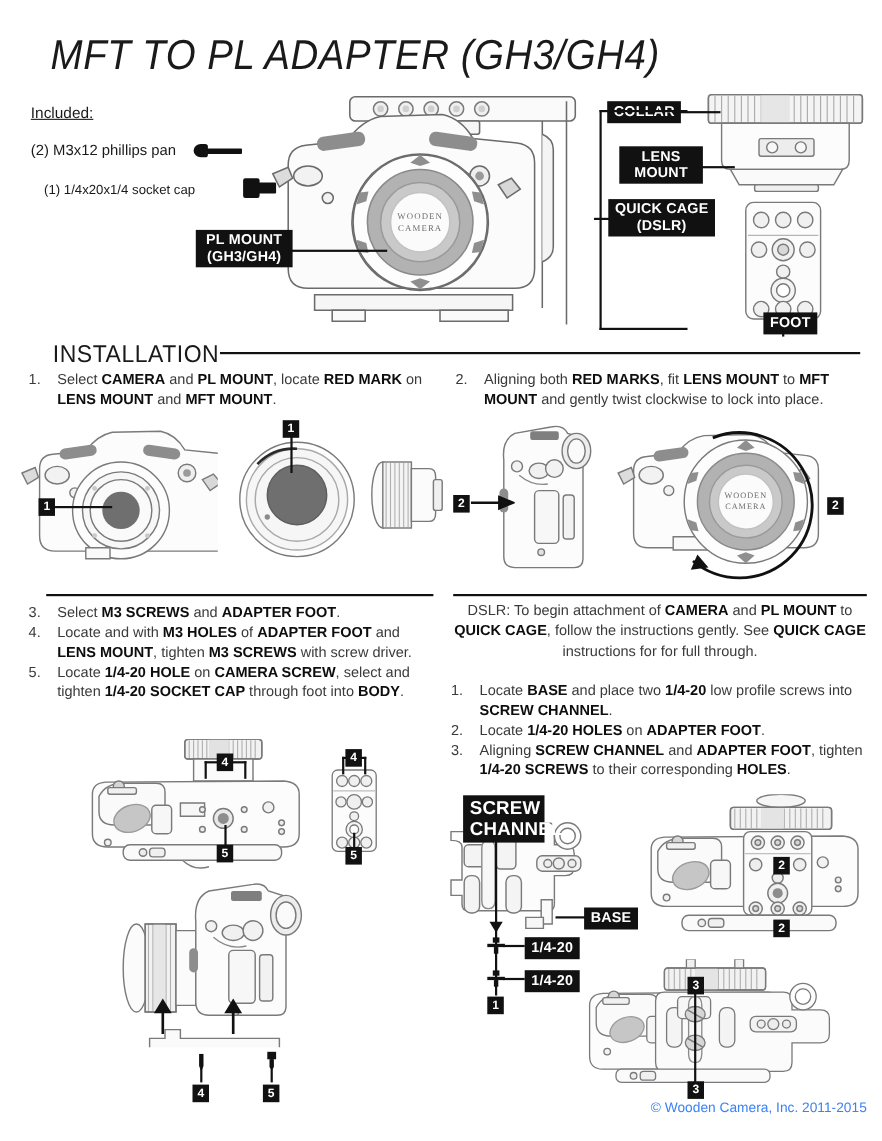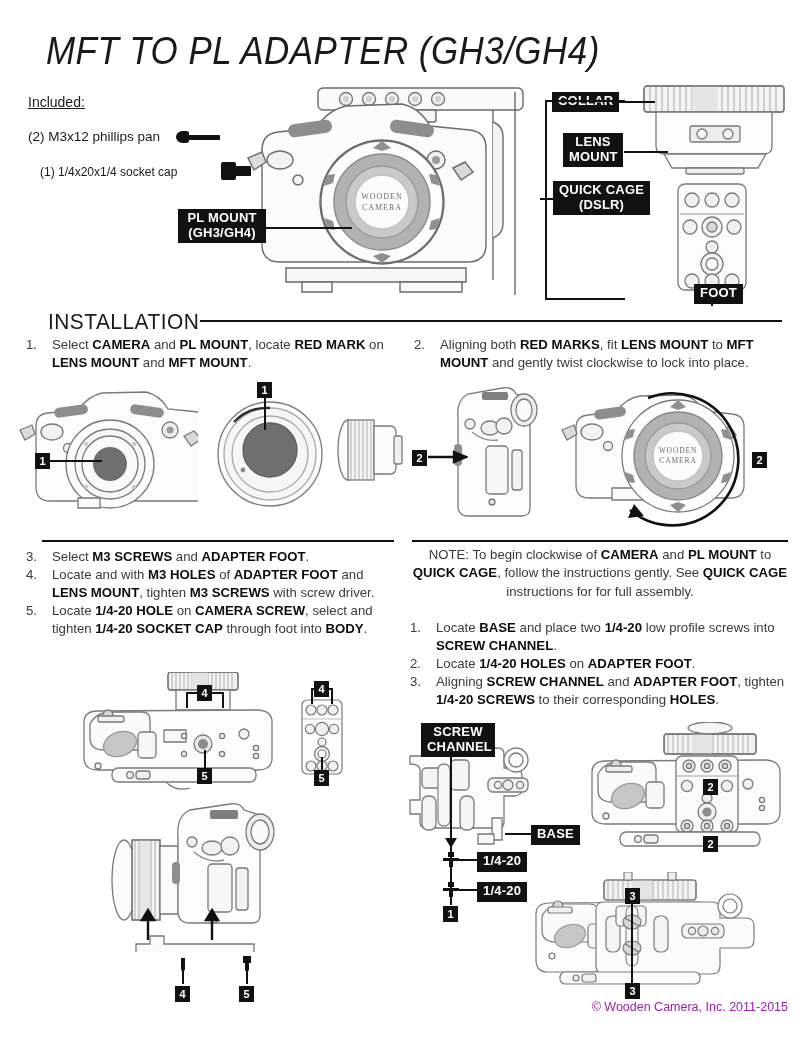--- a/index.html
+++ b/index.html
@@ -74,21 +74,21 @@
     position:absolute; background:#111; color:#fff;
     font-size:11px; font-weight:700;
     width:15px; height:16px;
     display:flex; align-items:center; justify-content:center;
   }
 
   
   svg { display:block; }
   .ill { position:absolute; }
 
-  .copyright { position:absolute; right:14px; top:1000px; font-size:12.5px; color:#a21caf; }
+  .copyright { position:absolute; right:14px; top:1000px; font-size:12.5px; color:#3b82f6; }
 </style>
 </head>
 <body>
 
 <div class="page">
 
   <div class="title">MFT TO PL ADAPTER (GH3/GH4)</div>
 
   <div class="included-head">Included:</div>
   <div class="inc-1">(2) M3x12 phillips pan</div>
@@ -203,21 +203,21 @@
           <circle cx="40" cy="101" r="7"></circle>
           <circle cx="60" cy="101" r="7"></circle>
         </g>
     </g>
   </svg>
 
   <div class="leader" style="left:615px; top:101px; width:40px; height:1.8px;"></div>
   <div class="lbl" style="left:552px; top:92px; font-size:13px;">COLLAR</div>
 
   <div class="leader" style="left:624px; top:151px; width:44px; height:1.8px;"></div>
-  <div class="lbl" style="left:563px; top:133px; font-size:13px; width:60px;">LENS
+  <div class="lbl" style="left:563px; top:133px; font-size:13px; width:76px;">LENS
 MOUNT</div>
 
   <div class="leader" style="left:545px; top:100px; width:1.8px; height:200px;"></div>
   <div class="leader" style="left:545px; top:100px; width:80px; height:1.8px;"></div>
   <div class="leader" style="left:545px; top:298px; width:80px; height:1.8px;"></div>
   <div class="leader" style="left:540px; top:198px; width:18px; height:1.8px;"></div>
   <div class="lbl" style="left:553px; top:181px; font-size:13px;">QUICK CAGE
 (DSLR)</div>
 
   <div class="leader" style="left:711px; top:292px; width:1.8px; height:14px;"></div>
@@ -359,21 +359,21 @@
   </div>
   <div class="step" style="left:26px; top:566px; width:372px;">
     <span class="num">4.</span>
     <span class="body"><span>Locate and with </span><b>M3 HOLES</b><span> of </span><b>ADAPTER FOOT</b><span> and </span><b>LENS MOUNT</b><span>, tighten </span><b>M3 SCREWS</b><span> with screw driver.</span></span>
   </div>
   <div class="step" style="left:26px; top:602px; width:372px;">
     <span class="num">5.</span>
     <span class="body"><span>Locate </span><b>1/4-20 HOLE</b><span> on </span><b>CAMERA SCREW</b><span>, select and tighten </span><b>1/4-20 SOCKET CAP</b><span> through foot into </span><b>BODY</b><span>.</span></span>
   </div>
 
-  <div class="note" style="left:408px; top:546px; width:384px;"><span>NOTE: To begin clockwise of </span><b>CAMERA</b><span> and </span><b>PL MOUNT</b><span> to </span><b>QUICK CAGE</b><span>, follow the instructions gently. See </span><b>QUICK CAGE</b><span> instructions for for full assembly.</span></div>
+  <div class="note" style="left:408px; top:546px; width:384px;"><span>DSLR: To begin attachment of </span><b>CAMERA</b><span> and </span><b>PL MOUNT</b><span> to </span><b>QUICK CAGE</b><span>, follow the instructions gently. See </span><b>QUICK CAGE</b><span> instructions for for full through.</span></div>
 
   <div class="step" style="left:410px; top:619px; width:378px;">
     <span class="num">1.</span>
     <span class="body"><span>Locate </span><b>BASE</b><span> and place two </span><b>1/4-20</b><span> low profile screws into </span><b>SCREW CHANNEL</b><span>.</span></span>
   </div>
   <div class="step" style="left:410px; top:655px; width:378px;">
     <span class="num">2.</span>
     <span class="body"><span>Locate </span><b>1/4-20 HOLES</b><span> on </span><b>ADAPTER FOOT</b><span>.</span></span>
   </div>
   <div class="step" style="left:410px; top:673px; width:378px;">
@@ -528,21 +528,21 @@
 
       <path d="M84 80 h10 v22 h-10 z" fill="#fafafa"></path>
       <path d="M70 96 h16 v10 h-16 z" fill="#f7f7f7"></path>
     </g>
   </svg>
 
   <div class="leader" style="left:450px; top:745px; width:1.8px; height:100px;"></div>
   <svg class="ill" style="left:444px; top:836px;" width="14" height="14" viewBox="0 0 14 14">
     <path d="M1 2 l6 10 6 -10 z" fill="#111"></path>
   </svg>
-  <div class="lbl" style="left:421px; top:723px; font-size:13px; width:74px;">SCREW
+  <div class="lbl" style="left:421px; top:723px; font-size:17px; width:74px;">SCREW
 CHANNEL</div>
 
   <div class="leader" style="left:505px; top:833px; width:28px; height:1.8px;"></div>
   <div class="lbl" style="left:531px; top:825px; font-size:13px;">BASE</div>
 
   <div class="leader" style="left:450px; top:845px; width:1.8px; height:60px;"></div>
   <svg class="ill" style="left:441px; top:852px;" width="20" height="16" viewBox="0 0 20 16">
     <rect x="7" y="0" width="6" height="5" fill="#111"></rect>
       <rect x="2" y="6" width="16" height="3" fill="#111"></rect>
     <rect x="8" y="9" width="4" height="6" fill="#111"></rect>

